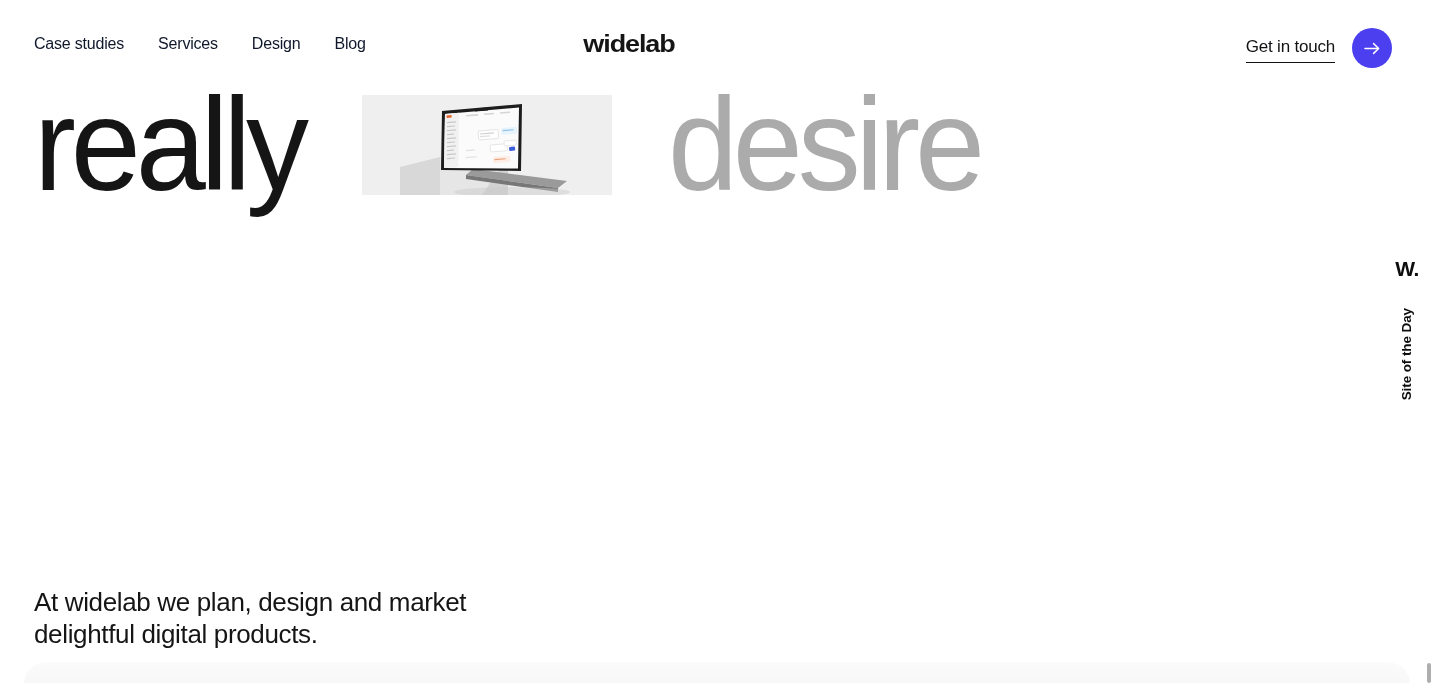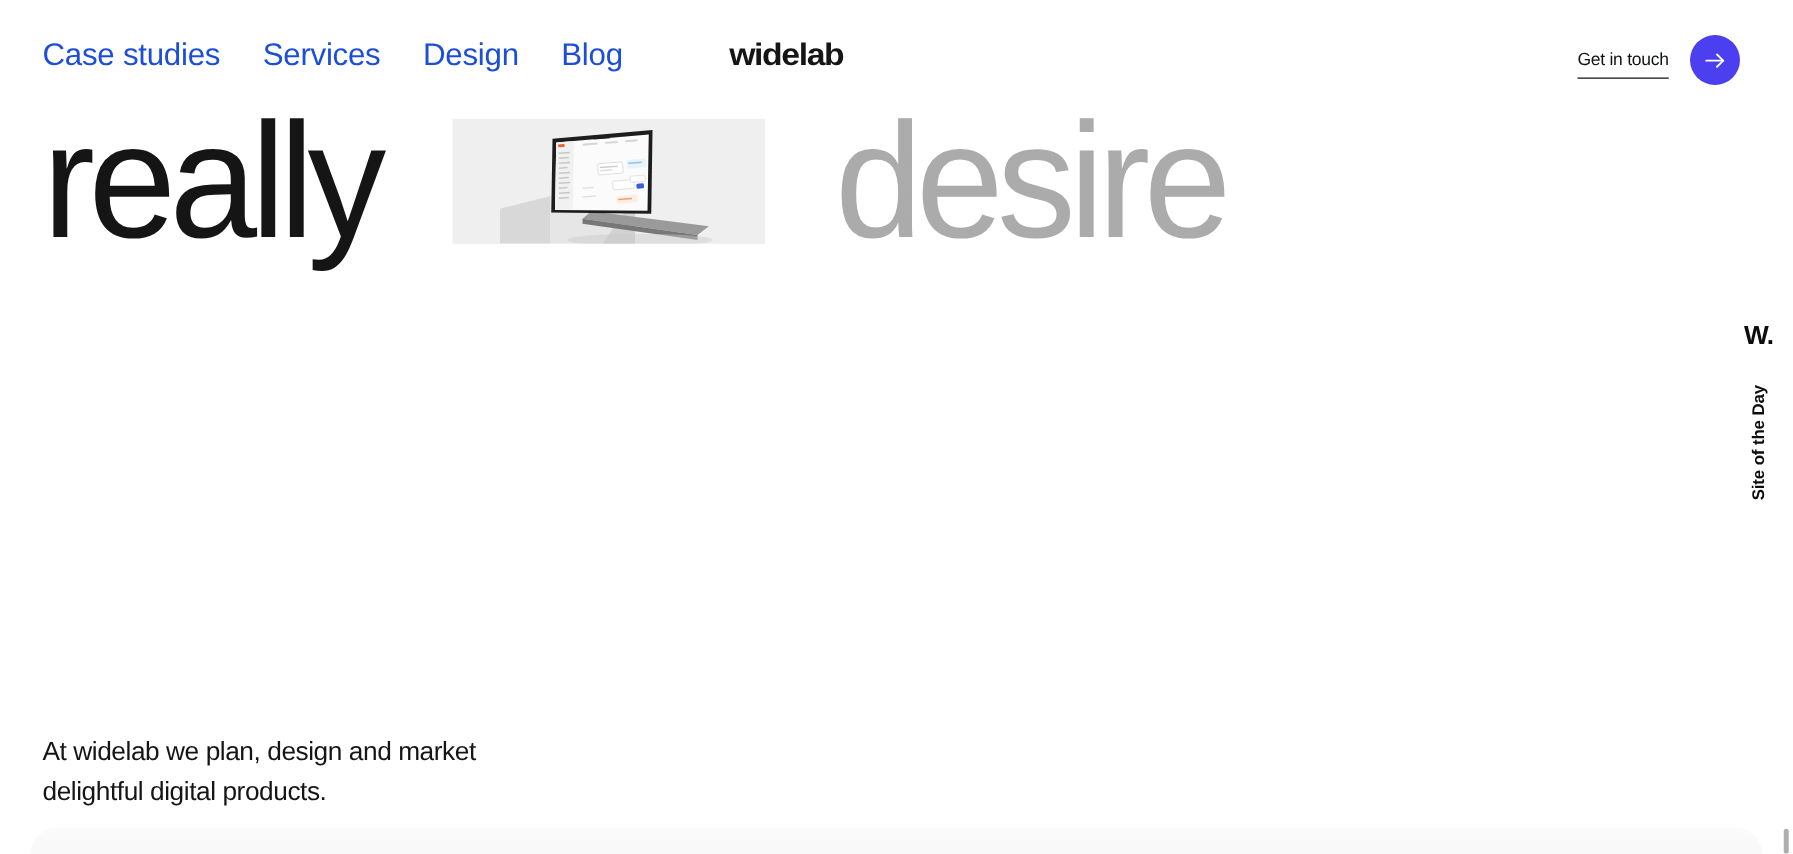--- a/index.html
+++ b/index.html
@@ -15,40 +15,40 @@
   
   .header {
     position:absolute; top:0; left:0; width:1434px; height:86px;
     display:flex; align-items:center;
   }
   .nav {
     position:absolute; left:34px; top:31px;
     display:flex; align-items:center; gap:34px;
   }
   .nav-link {
-    font-size:25px; line-height:26px; color:#1d4ed8;
+    font-size:16px; line-height:26px; color:#0f172a;
     letter-spacing:-0.2px; text-decoration:none; white-space:nowrap;
     cursor:pointer;
   }
   .logo {
     position:absolute; left:0; top:30px; width:1258px;
     text-align:center; pointer-events:none;
   }
   .logo-text {
     display:inline-block;
     font-size:27px; line-height:28px; font-weight:700;
     letter-spacing:-1.1px; color:#151515;
     transform:scaleY(0.92);
   }
   .cta {
     position:absolute; right:42px; top:28px;
     display:flex; align-items:center; gap:17px;
   }
   .cta-link {
-    font-size:14px; line-height:26px; color:#111214;
+    font-size:17px; line-height:26px; color:#111214;
     letter-spacing:-0.2px; text-decoration:none;
     border-bottom:1.4px solid #111214; padding-bottom:2px;
     white-space:nowrap; cursor:pointer;
   }
   .cta-btn {
     width:40px; height:40px; border-radius:50%;
     background:#4B3FF0; border:none;
     display:flex; align-items:center; justify-content:center;
     cursor:pointer; flex:none;
   }
@@ -93,21 +93,21 @@
     margin-top:28px;
     font-size:13.5px; line-height:14px; font-weight:700;
     letter-spacing:-0.1px; color:#0d0d0d;
     writing-mode:vertical-rl; transform:rotate(180deg);
     white-space:nowrap;
   }
 
   
   .intro {
     position:absolute; left:34px; top:586px;
-    font-size:21px; line-height:32px;
+    font-size:26px; line-height:32px;
     letter-spacing:-0.35px; color:#151515;
     max-width:470px;
   }
   .intro span { display:block; white-space:nowrap; }
 
   
   .panel {
     position:absolute; left:24px; top:662px;
     width:1386px; height:60px;
     border-radius:22px 22px 0 0;

